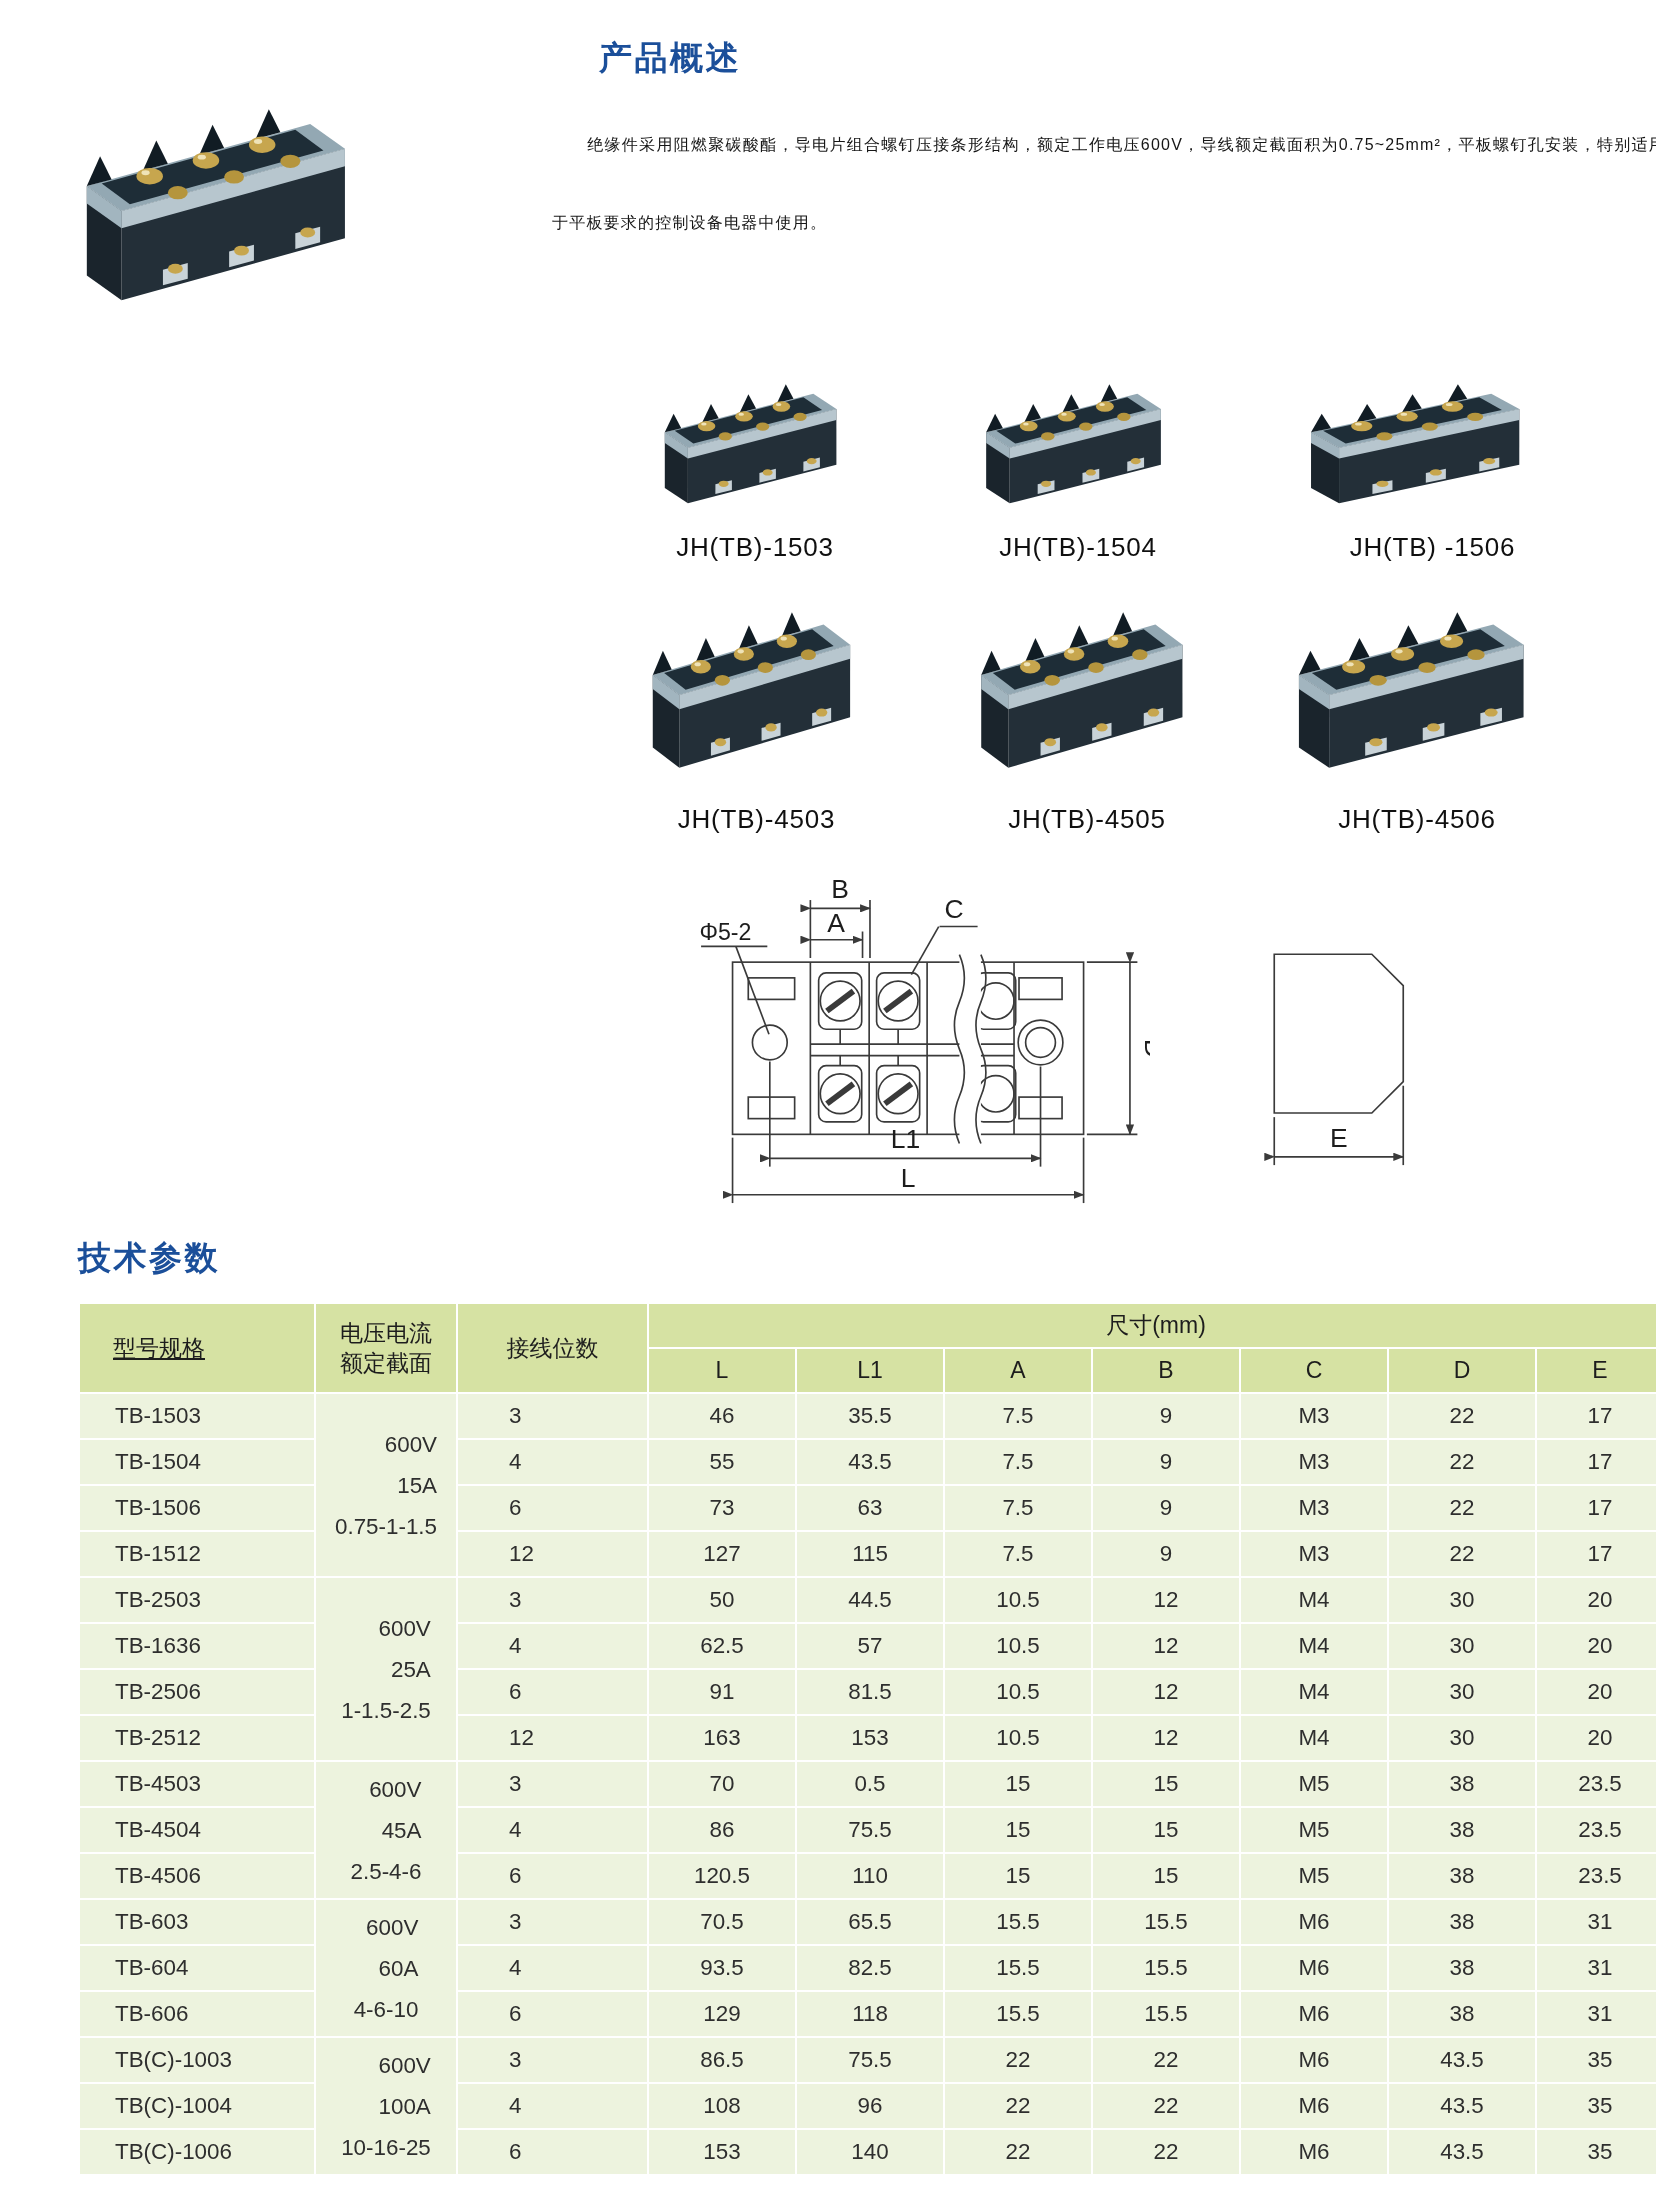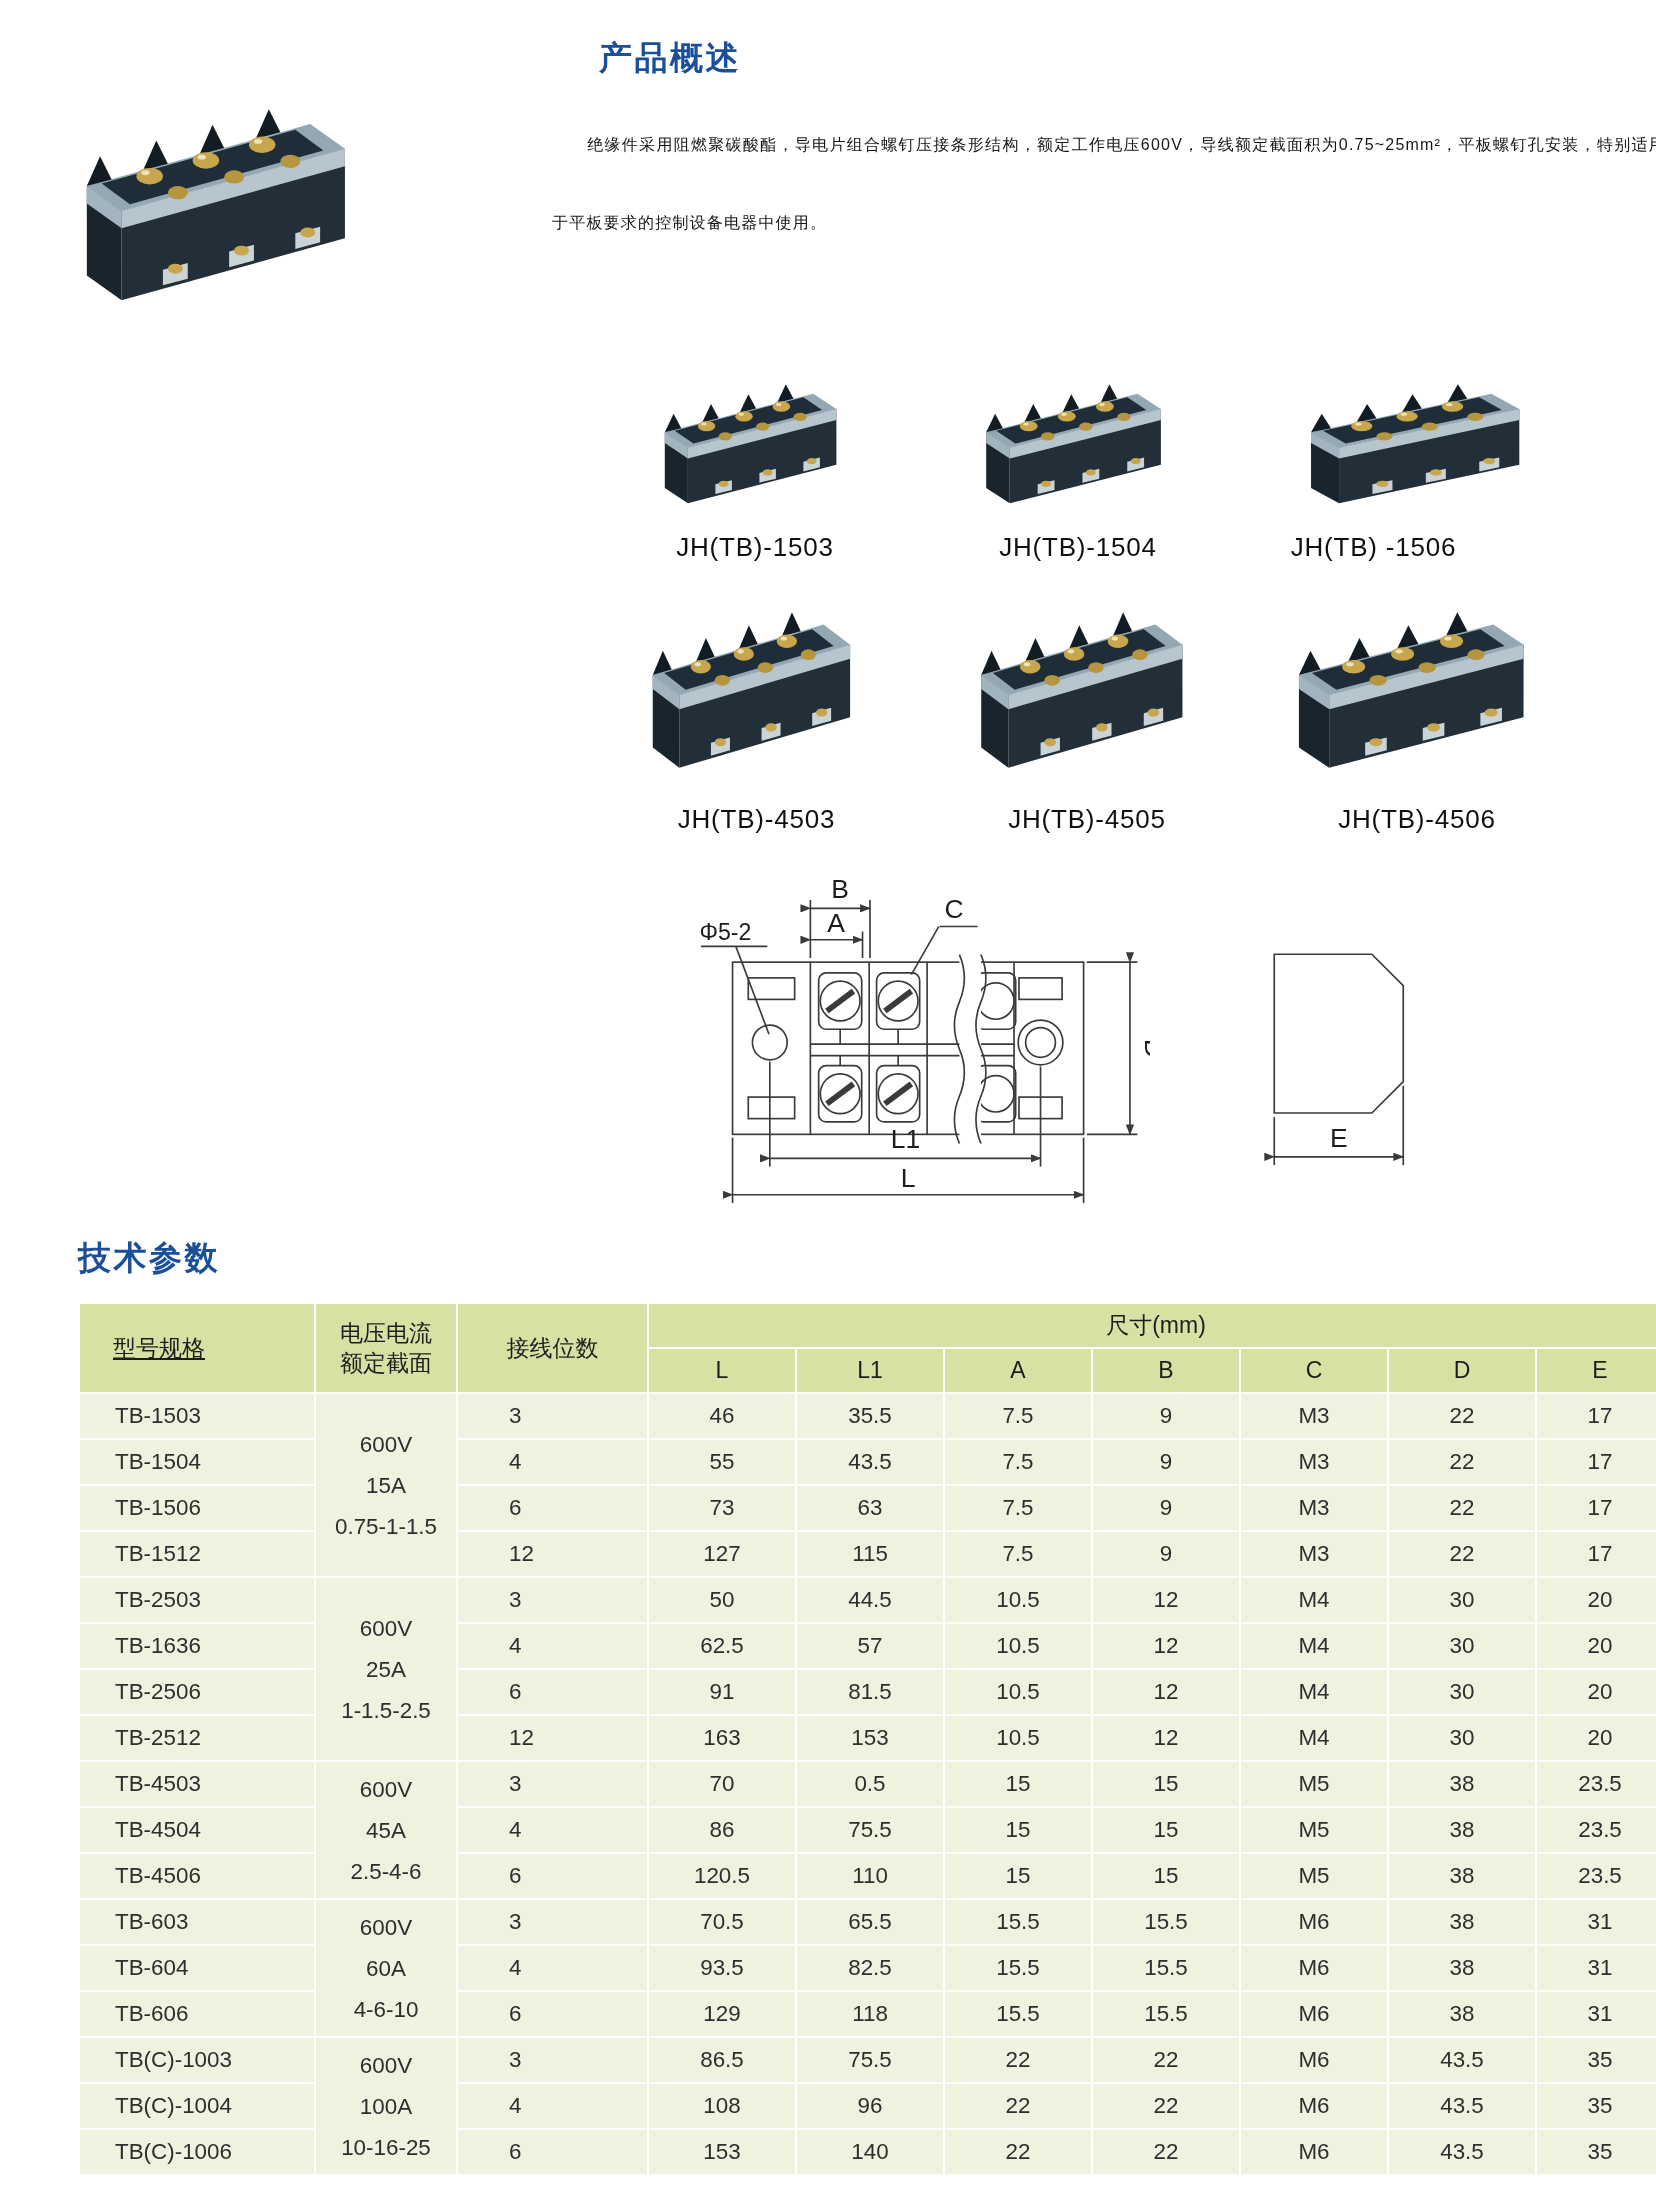--- a/index.html
+++ b/index.html
@@ -13,21 +13,21 @@
   table.specs{position:absolute;left:46px;top:1302px;width:1564px;table-layout:fixed;
         border-collapse:separate;border-spacing:2.5px;font-size:22.4px;color:#2e2e2e;}
   .specs th{background:#d6e2a3;font-weight:normal;font-size:23px;color:#1d1d1d;}
   .specs td{background:#edf3de;height:42px;}
   .specs th.hg{height:41px;}
   .specs th.model-h{text-align:left;padding-left:33px;text-decoration:underline;}
   .c-model{text-align:left;padding-left:35px;}
   .c-pos{text-align:left;padding-left:51px;}
   .c-val{text-align:center;}
   .c-rating{text-align:center;vertical-align:middle;}
-  .c-rating .rt{display:inline-block;text-align:center;line-height:41px;}
+  .c-rating .rt{display:inline-block;text-align:right;line-height:41px;}
   .rhead div{line-height:30px;}
   svg text{font-family:"Liberation Sans",sans-serif;fill:#1d1d1d;}
 </style>
 </head>
 <body>
 
 <div class="page">
 
   <svg width="0" height="0" style="position:absolute" aria-hidden="true">
     <defs>
@@ -72,21 +72,21 @@
       <use href="#tblock"></use>
     </svg>
   <svg class="abs" style="left:934px;top:355px" width="224" height="170" viewBox="0 0 400 330" preserveAspectRatio="none">
       <use href="#tblock"></use>
     </svg>
   <svg class="abs" style="left:1255px;top:355px" width="267" height="170" viewBox="0 0 400 330" preserveAspectRatio="none">
       <use href="#tblock"></use>
     </svg>
   <div class="card-label" style="left:613px;top:532px;width:220px">JH(TB)-1503</div>
   <div class="card-label" style="left:934px;top:532px;width:224px">JH(TB)-1504</div>
-  <div class="card-label" style="left:1208px;top:532px;width:267px">JH(TB) -1506</div>
+  <div class="card-label" style="left:1267px;top:532px;width:267px">JH(TB) -1506</div>
 
   <svg class="abs" style="left:598px;top:574px" width="253" height="222" viewBox="0 0 400 330" preserveAspectRatio="none">
       <use href="#tblock"></use>
     </svg>
   <svg class="abs" style="left:926px;top:574px" width="258" height="222" viewBox="0 0 400 330" preserveAspectRatio="none">
       <use href="#tblock"></use>
     </svg>
   <svg class="abs" style="left:1241px;top:574px" width="288" height="222" viewBox="0 0 400 330" preserveAspectRatio="none">
       <use href="#tblock"></use>
     </svg>

